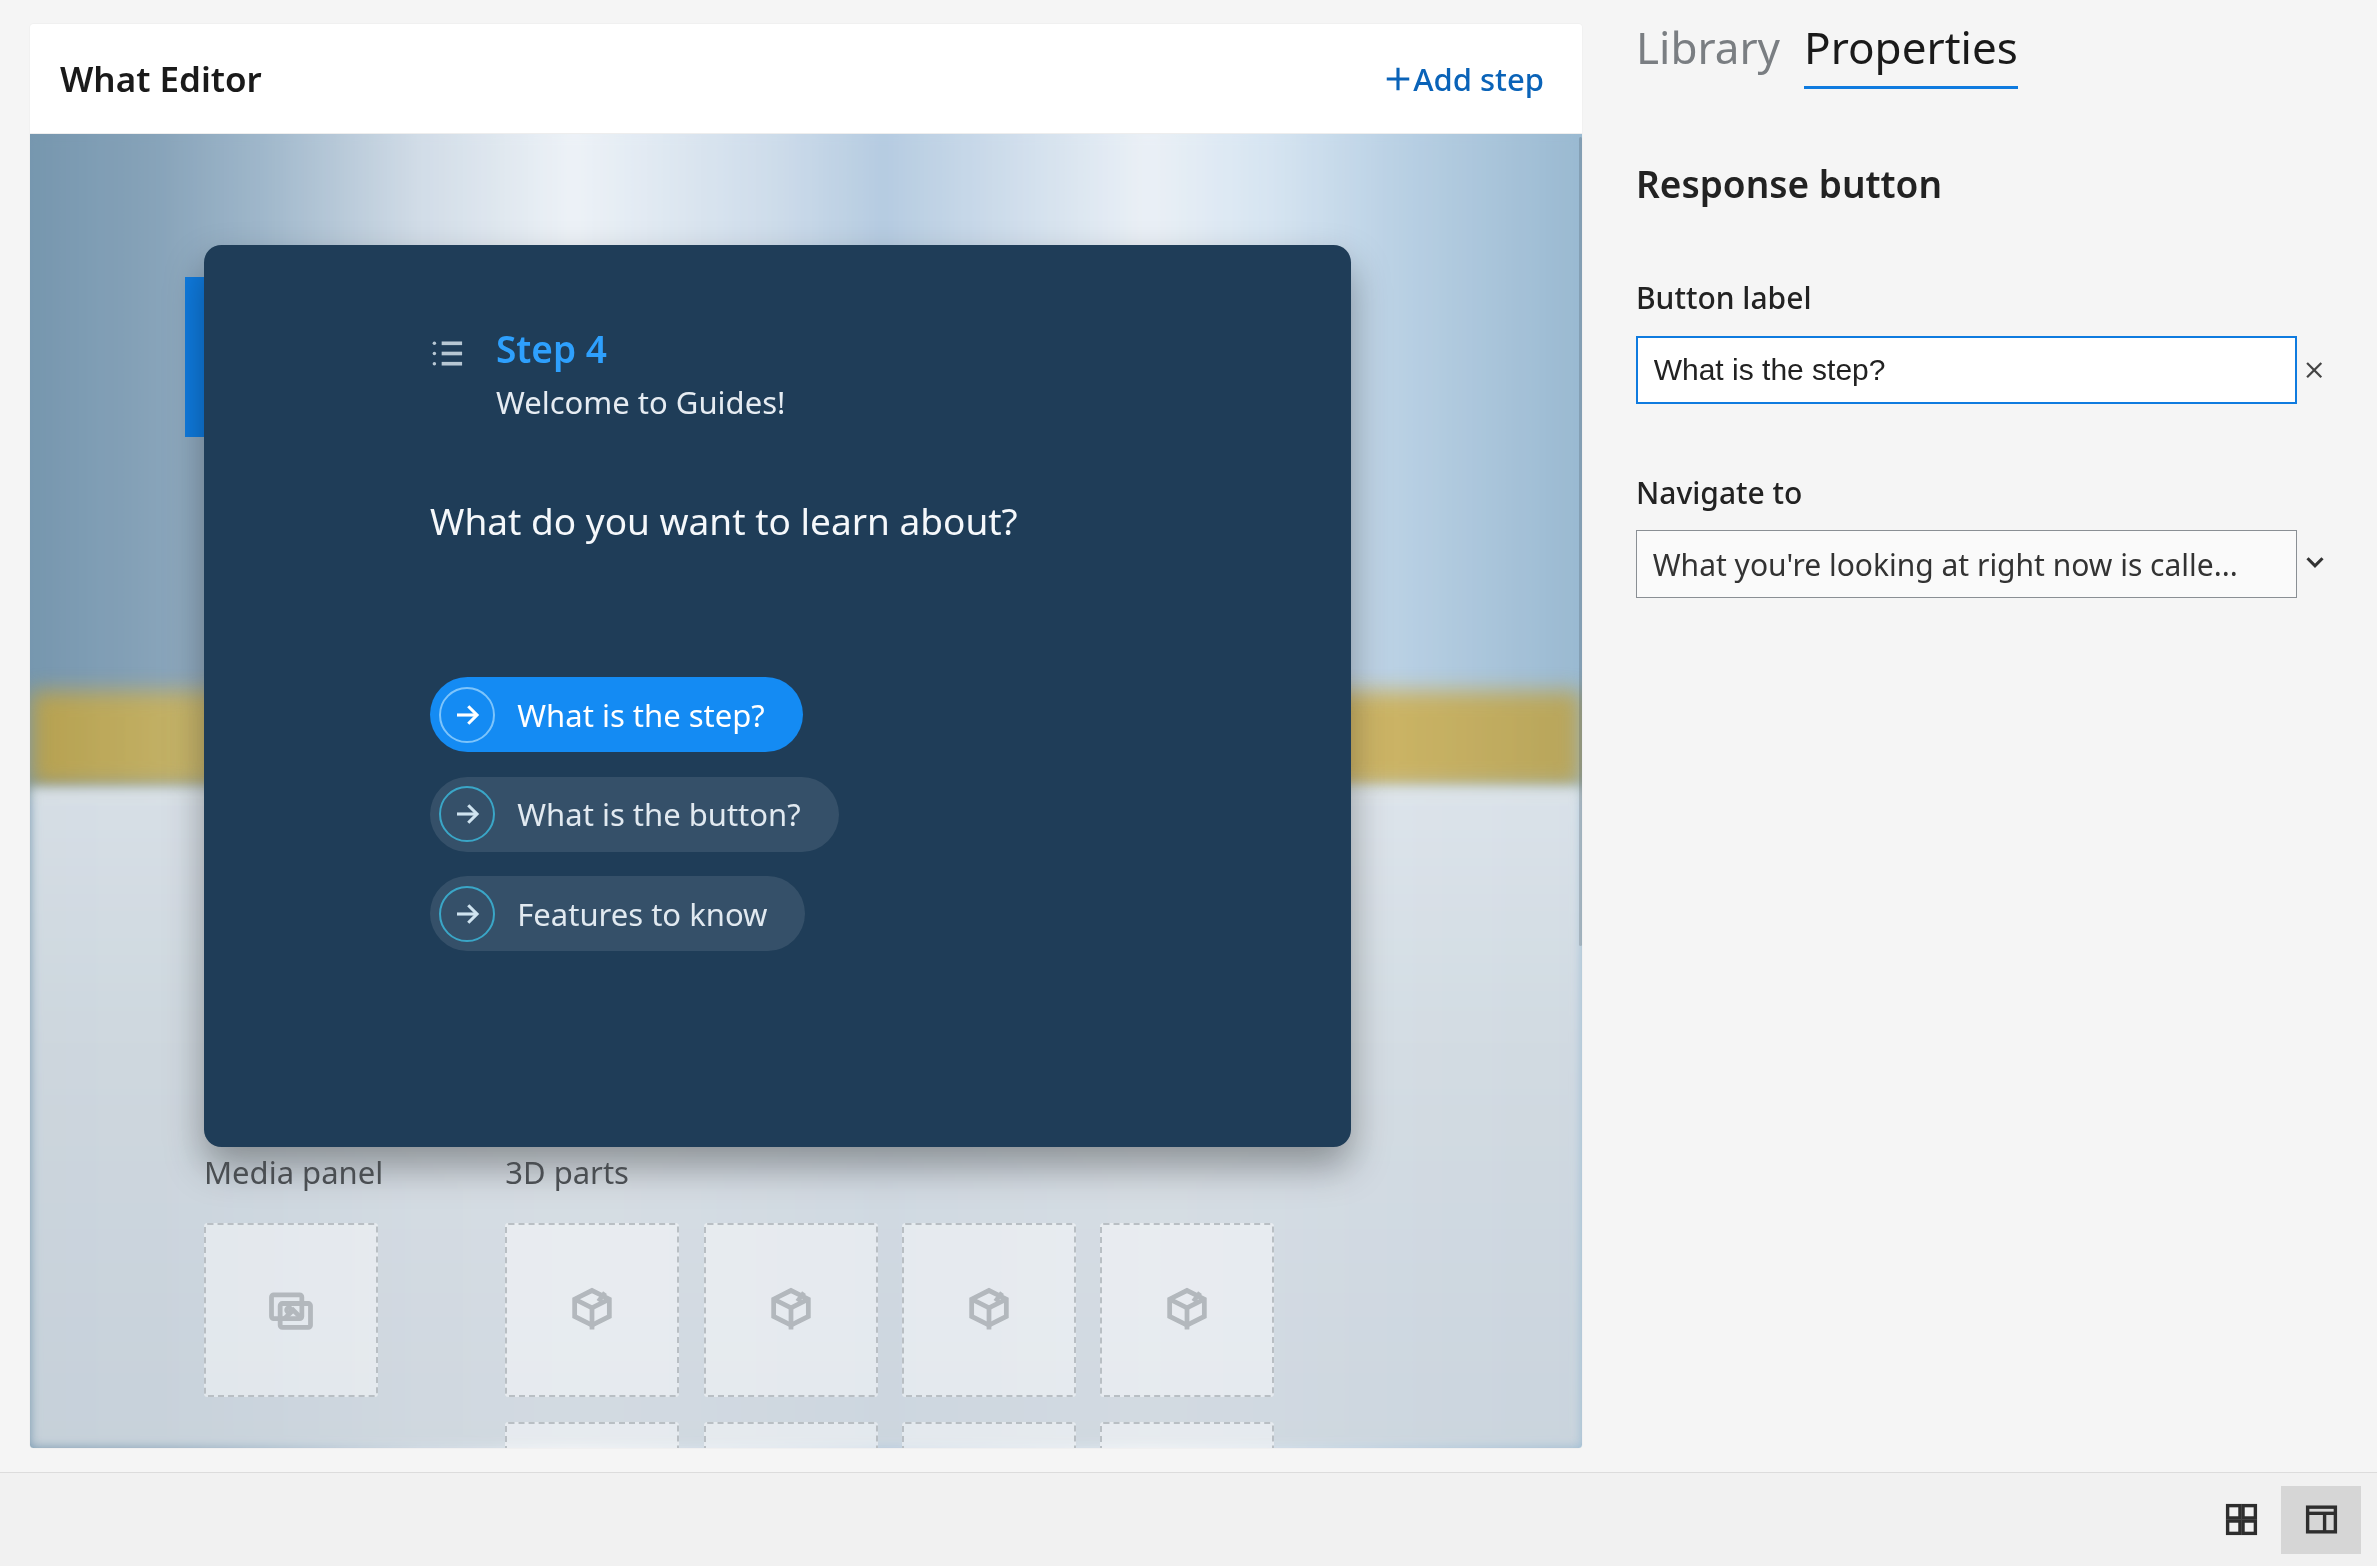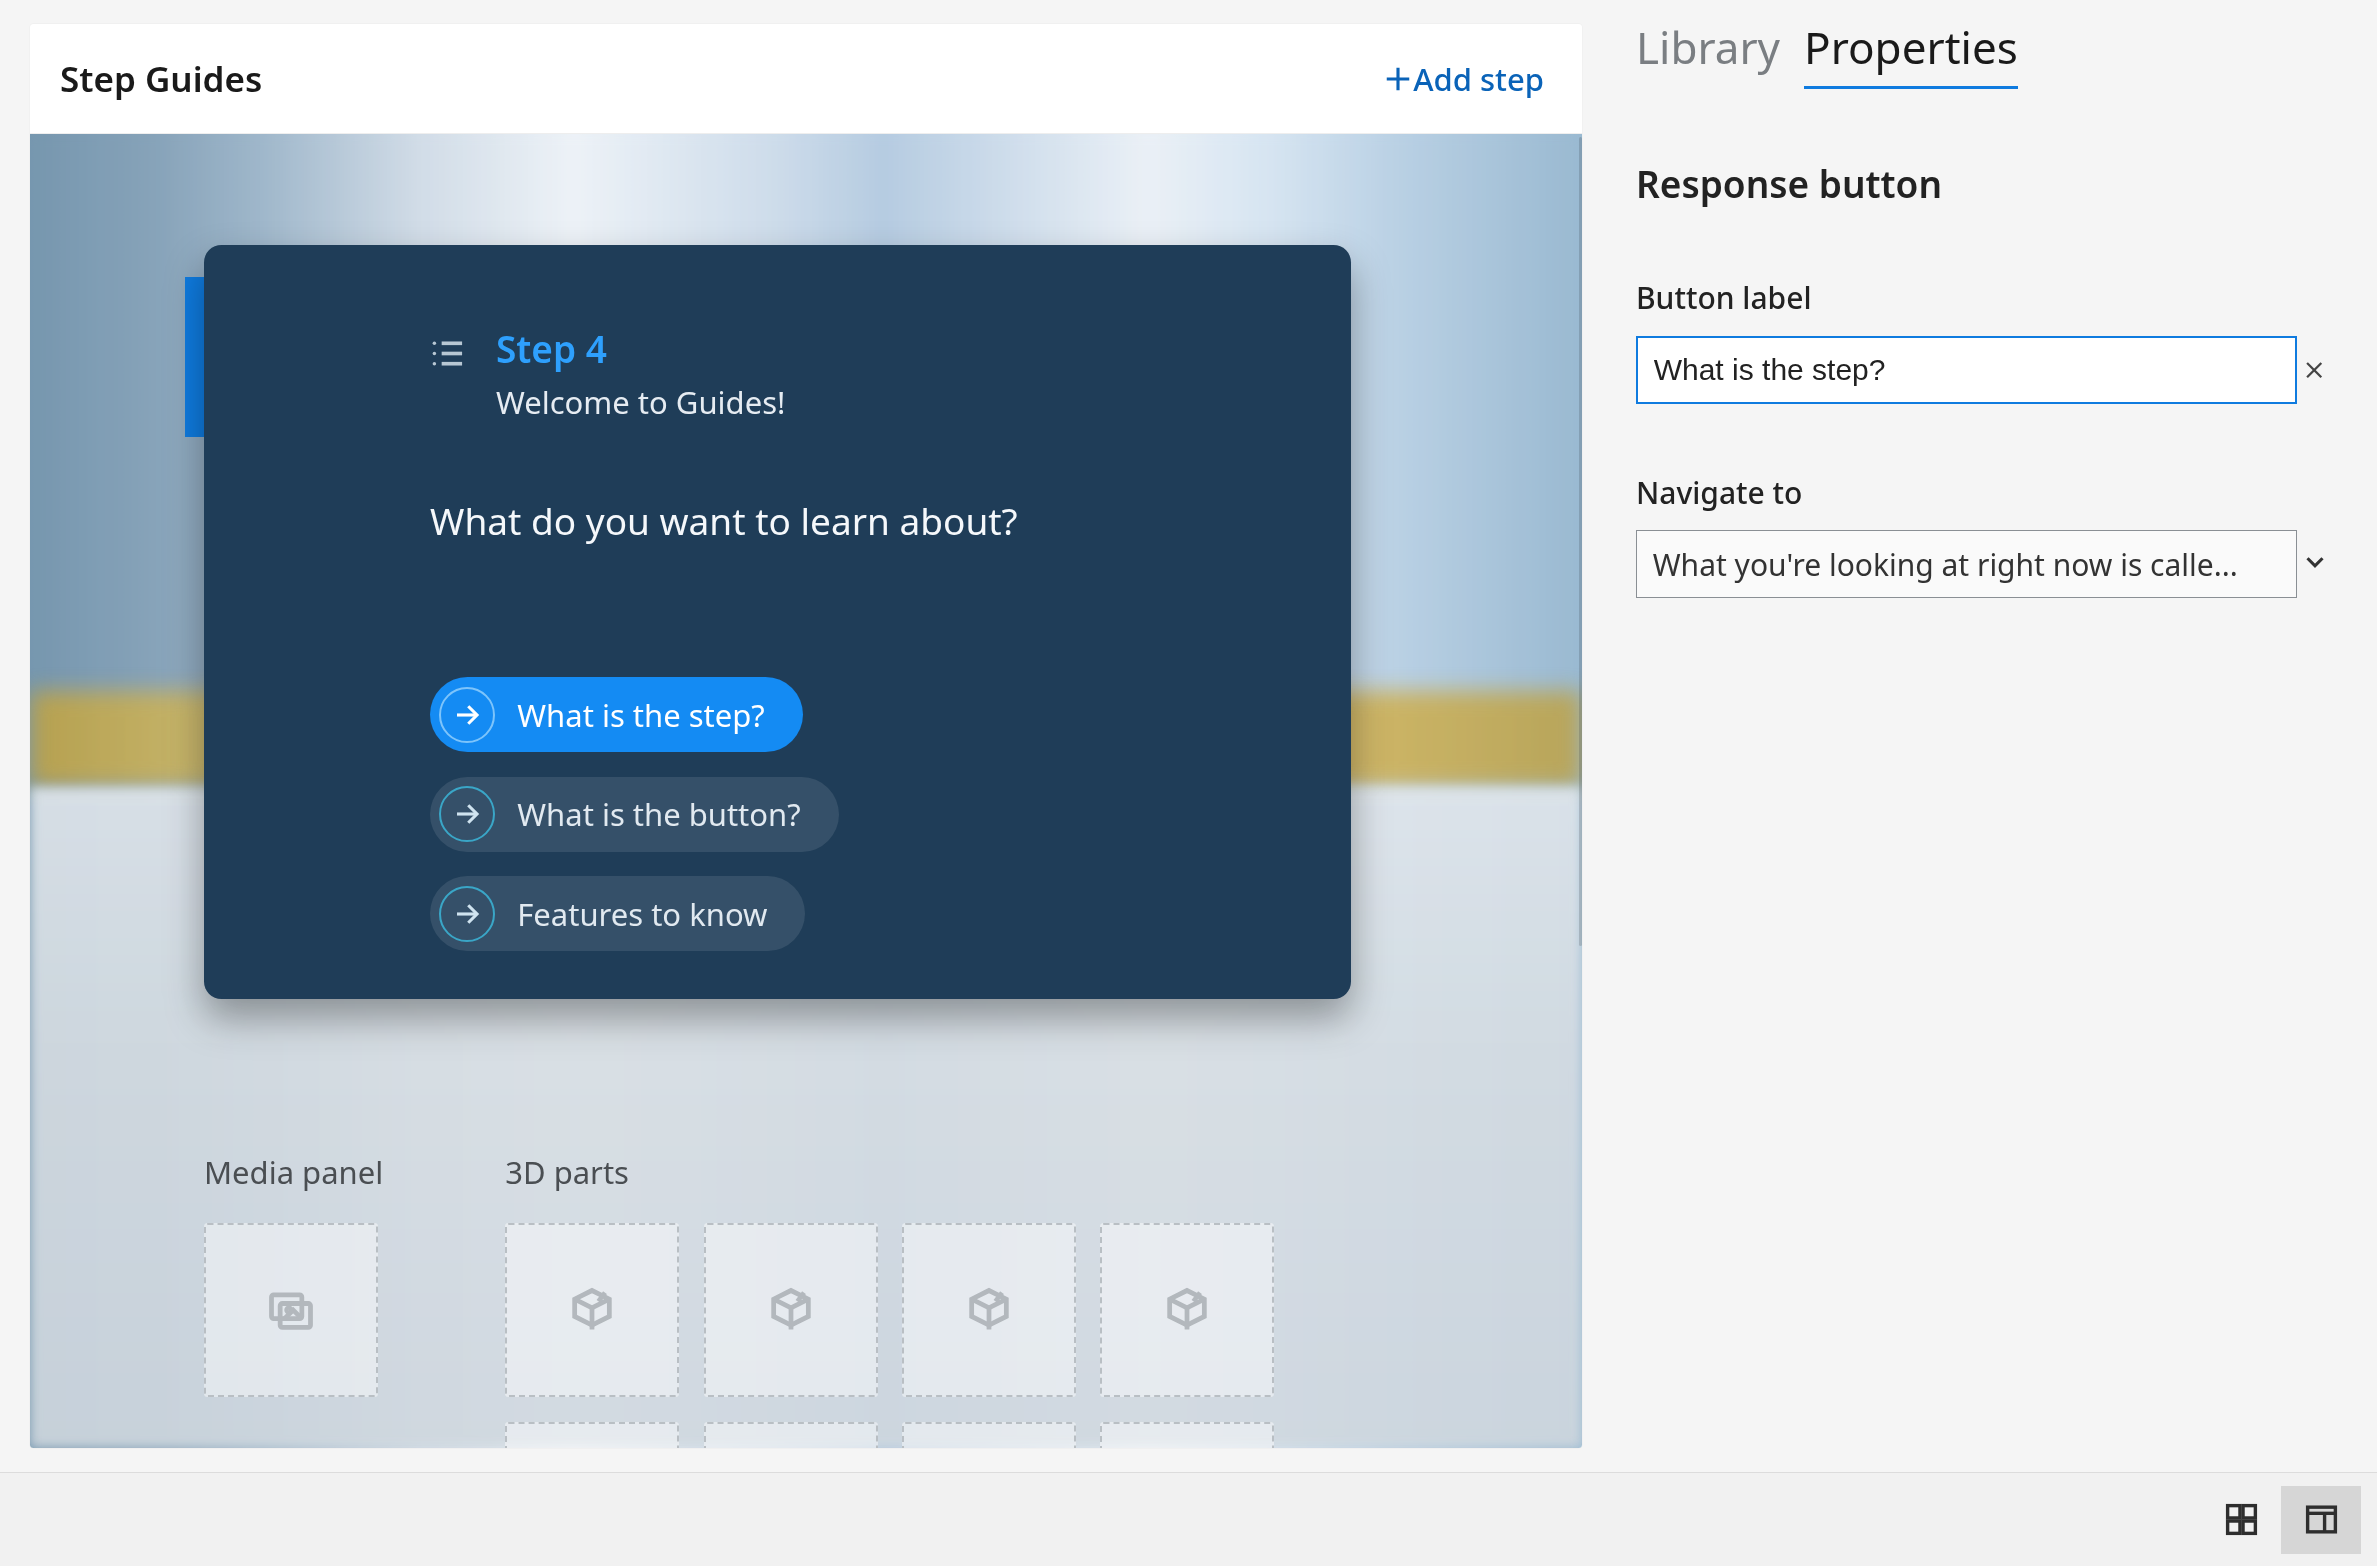--- a/index.html
+++ b/index.html
@@ -28,21 +28,21 @@
       filter: blur(0px); 
   }
   .stage::before { content: ""; position: absolute; inset: 0; background: rgba(255,255,255,0.15); backdrop-filter: blur(5.2px); }
 
   .stage-inner { position: relative; height: 100%; }
 
   .yellow-rail { position: absolute; left: 0; right: 0; top: 557px; height: 96px; background: linear-gradient(90deg, #d8a61d, #e8c24a 15%, #f1d87c 40%, #e9c75a 60%, #d7a622 85%, #c79a1c 100%); opacity: 0.65; filter: blur(10.4px); }
   .floor { position: absolute; left: 0; right: 0; top: 653px; bottom: 0; background: linear-gradient(180deg, #e0e6eb, #d6dde3 40%, #cfd7de 100%); opacity: 0.9; filter: blur(5.2px); }
 
   
-  .step-card { position: absolute; top: 111px; left: 174px; width: 1147px; height: 754px; background: #1f3d58; border-radius: 17.4px; box-shadow: 0 19px 38px rgba(0,0,0,0.35); padding: 78px 61px 61px 226px; color: #fff; }
+  .step-card { position: absolute; top: 111px; left: 174px; width: 1147px; height: 902px; background: #1f3d58; border-radius: 17.4px; box-shadow: 0 19px 38px rgba(0,0,0,0.35); padding: 78px 61px 61px 226px; color: #fff; }
   .back-tile { position: absolute; top: 143px; left: 155px; width: 160px; height: 160px; background: #0f7bdf; display: flex; align-items: center; justify-content: center; cursor: pointer; }
   .back-tile svg { width: 64px; height: 64px; stroke: #fff; stroke-width: 3; fill: none; }
 
   .step-meta { display: flex; align-items: flex-start; gap: 31px; }
   .steps-icon { margin-top: 12.2px; width: 35px; height: 35px; stroke: #b7c7d3; stroke-width: 2.5; fill: none; }
   .step-number { font-size: 37px; font-weight: 600; color: #2ea0fd; }
   .step-subtitle { font-size: 31px; color: #e6ecf2; margin-top: 7px; }
 
   .step-question { font-size: 37px; font-weight: 400; color: #f5f8fb; margin-top: 72px; }
 
@@ -96,21 +96,21 @@
   .view-btn.active { background: #d6d6d6; }
 </style>
 </head>
 <body>
 
 <div class="app">
 
   <div class="left-pane">
     <div class="editor-shell">
       <div class="editor-header">
-        <div class="editor-title">Step Guides</div>
+        <div class="editor-title">What Editor</div>
         <div class="add-step">
           <svg class="plus" viewBox="0 0 24 24">
               <line x1="12" y1="3" x2="12" y2="21"></line>
               <line x1="3" y1="12" x2="21" y2="12"></line>
             </svg>
           <span>Add step</span>
         </div>
       </div>
 
       <div class="stage">

